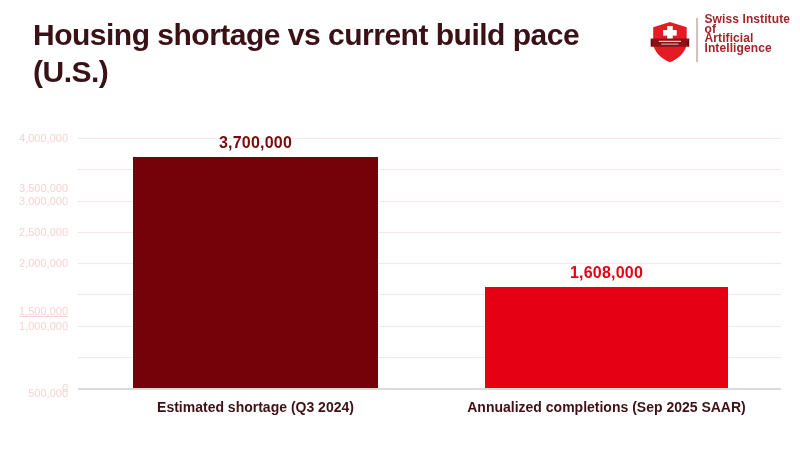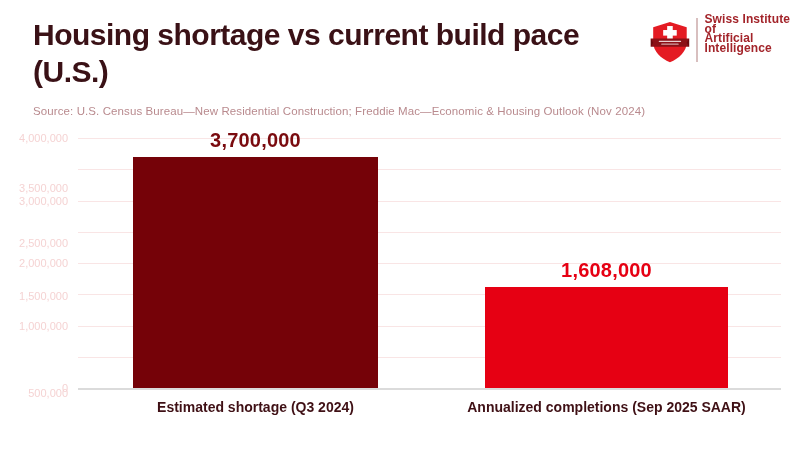--- a/index.html
+++ b/index.html
@@ -40,35 +40,34 @@
   .plot { position:absolute; left:78px; top:138px; width:703px; height:250px; }
   .gridline { position:absolute; left:0; right:0; height:1px; background:#F9E5E5; }
   .gridline.zero { background:#DBDBDB; height:1.5px; }
   .ytick {
     position:absolute; right:calc(100% + 10px);
     font-size:11px; color:#F5D3D3; white-space:nowrap;
   }
   .bar { position:absolute; bottom:0; }
   .bar-value {
     position:absolute; width:200px; text-align:center;
-    font-size:20px; font-weight:700; letter-spacing:0.2px; white-space:nowrap;
+    font-size:16px; font-weight:700; letter-spacing:0.2px; white-space:nowrap;
   }
   .xlabel {
     position:absolute; top:261px; width:350px; text-align:center;
     font-size:14px; font-weight:700; color:#3F1015; white-space:nowrap;
   }
 </style>
 </head>
 <body>
 
 <div class="page">
 
   <h1 class="title"><span>Housing shortage vs current build pace</span><br><span>(U.S.)</span></h1>
 
-  <div class="source">Source: U.S. Census Bureau—New Residential Construction; Freddie Mac—Economic &amp; Housing Outlook (Nov 2024)</div>
 
   <div class="logo">
     <svg width="50" height="54" viewBox="0 0 50 54" aria-hidden="true">
       <path d="M25 2 L46 8.5 V27 C46 39 36.5 47.5 25 52.5 C13.5 47.5 4 39 4 27 V8.5 Z" fill="#E41B23"></path>
       <rect x="21.5" y="7" width="7" height="17" fill="#ffffff"></rect>
       <rect x="16.5" y="12" width="17" height="7" fill="#ffffff"></rect>
       <path d="M1 22.5 H49 V33 H1 Z" fill="#8C1016"></path>
       <path d="M1 22.5 L4 28 L1 33 Z" fill="#6B0A0E"></path>
       <path d="M49 22.5 L46 28 L49 33 Z" fill="#6B0A0E"></path>
       <rect x="11" y="25.5" width="28" height="1.6" rx="0.8" fill="#ffffff" opacity="0.8"></rect>
@@ -82,25 +81,25 @@
   </div>
 
   <div class="plot">
       <div class="gridline zero" style="top: 250px;"></div>
       <div class="ytick" style="top: 244px;">0</div>
       <div class="gridline" style="top: 218.75px;"></div>
       <div class="ytick" style="top: 212.75px; margin-top: 36px;">500,000</div>
       <div class="gridline" style="top: 187.5px;"></div>
       <div class="ytick" style="top: 181.5px;">1,000,000</div>
       <div class="gridline" style="top: 156.25px;"></div>
-      <div class="ytick" style="top: 152px;">1,500,000</div>
+      <div class="ytick" style="top: 167px; text-decoration: underline;">1,500,000</div>
       <div class="gridline" style="top: 125px;"></div>
       <div class="ytick" style="top: 119px; margin-left: 16px;">2,000,000</div>
       <div class="gridline" style="top: 93.75px;"></div>
-      <div class="ytick" style="top: 87.75px; margin-top: 11px;">2,500,000</div>
+      <div class="ytick" style="top: 87.75px;">2,500,000</div>
       <div class="gridline" style="top: 62.5px;"></div>
       <div class="ytick" style="top: 56.5px;">3,000,000</div>
       <div class="gridline" style="top: 31.25px;"></div>
       <div class="ytick" style="top: 25.25px; margin-top: 19px;">3,500,000</div>
       <div class="gridline" style="top: 0px;"></div>
       <div class="ytick" style="top: -6px;">4,000,000</div>
       <div class="bar" style="left: 55px; width: 245px; height: 231px; background: rgb(117, 2, 8);"></div>
       <div class="bar-value" style="left: 77.5px; bottom: 236px; color: rgb(122, 11, 15);">3,700,000</div>
       <div class="xlabel" style="left: 2.5px;">Estimated shortage (Q3 2024)</div>
       <div class="bar" style="left: 407px; width: 243px; height: 101px; background: rgb(230, 0, 19);"></div>

